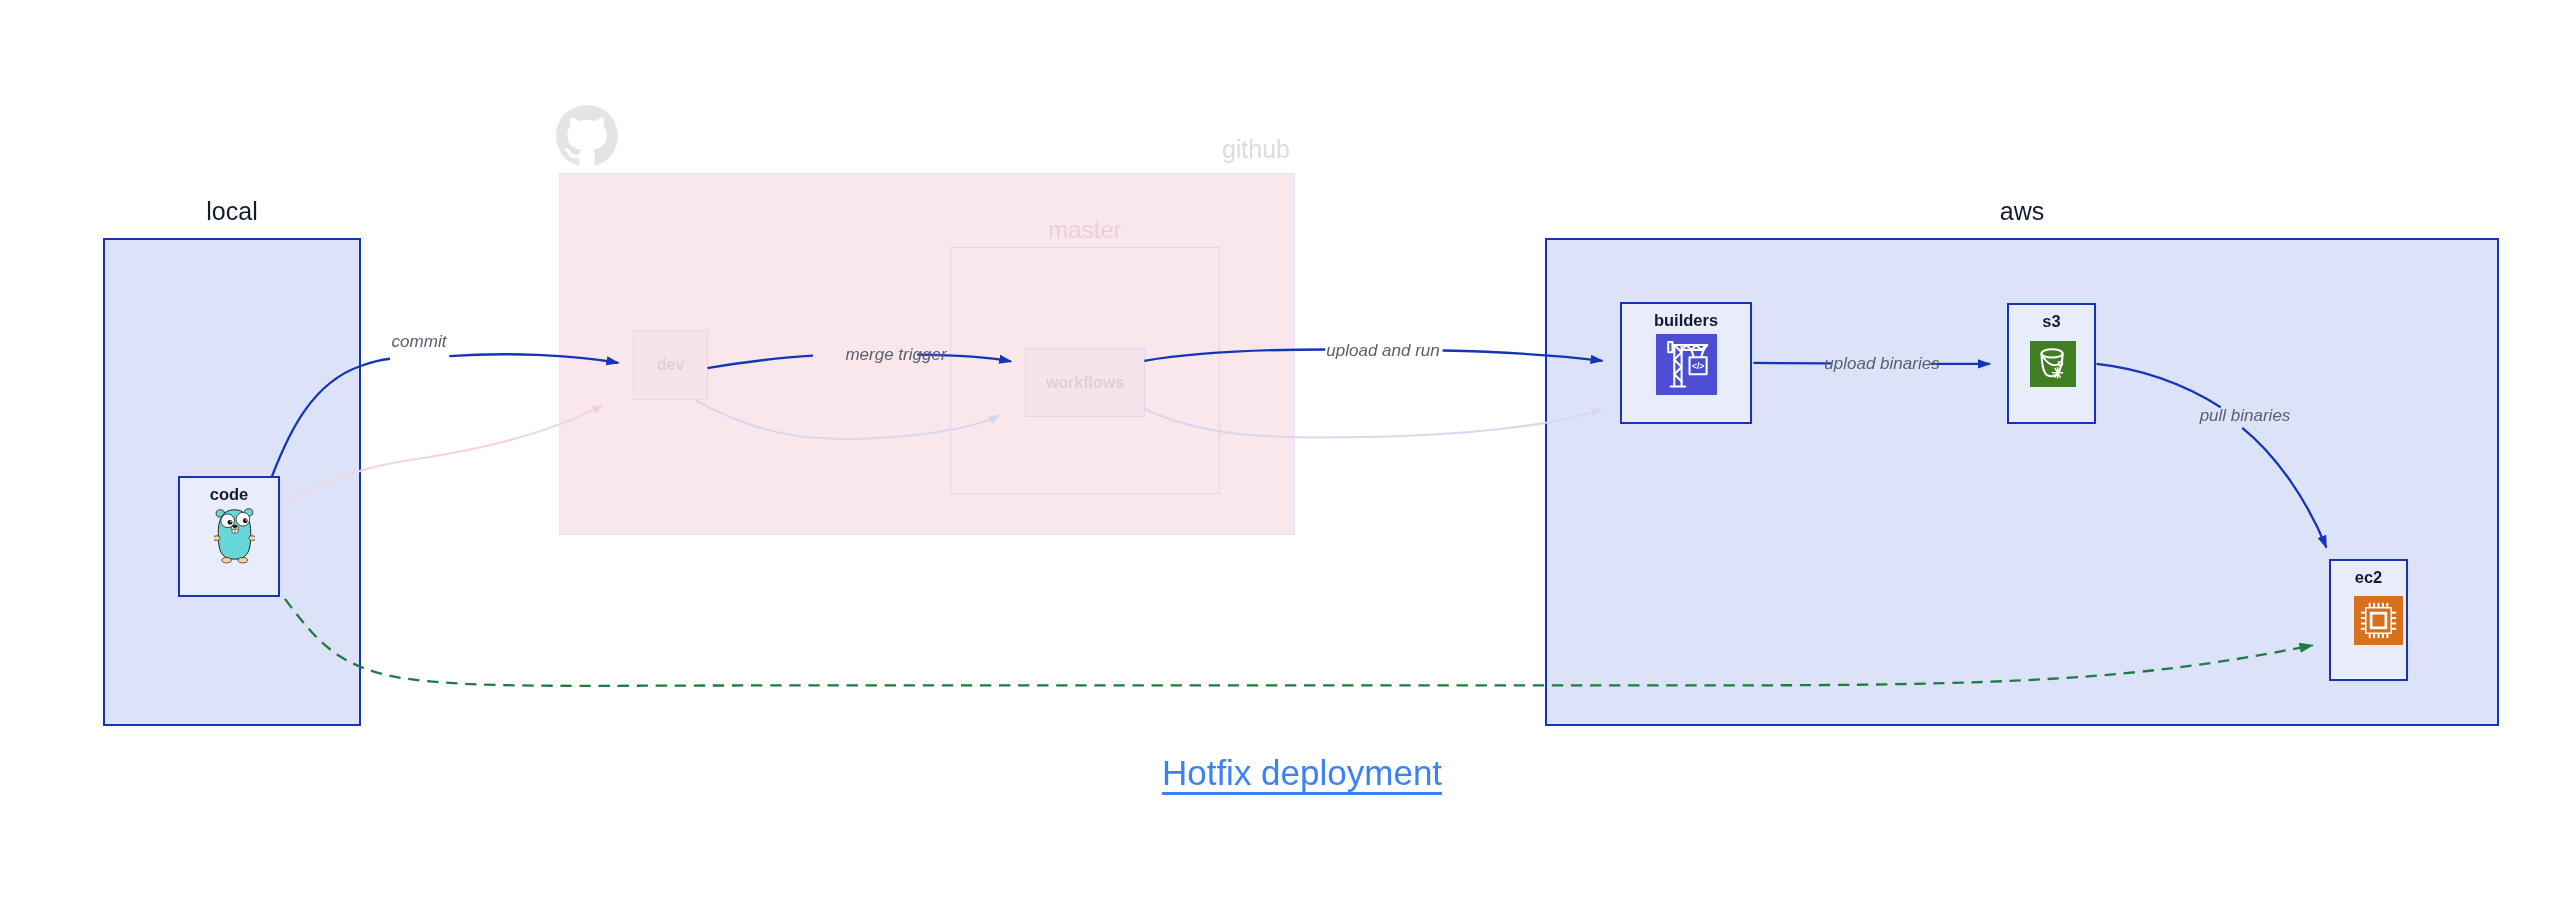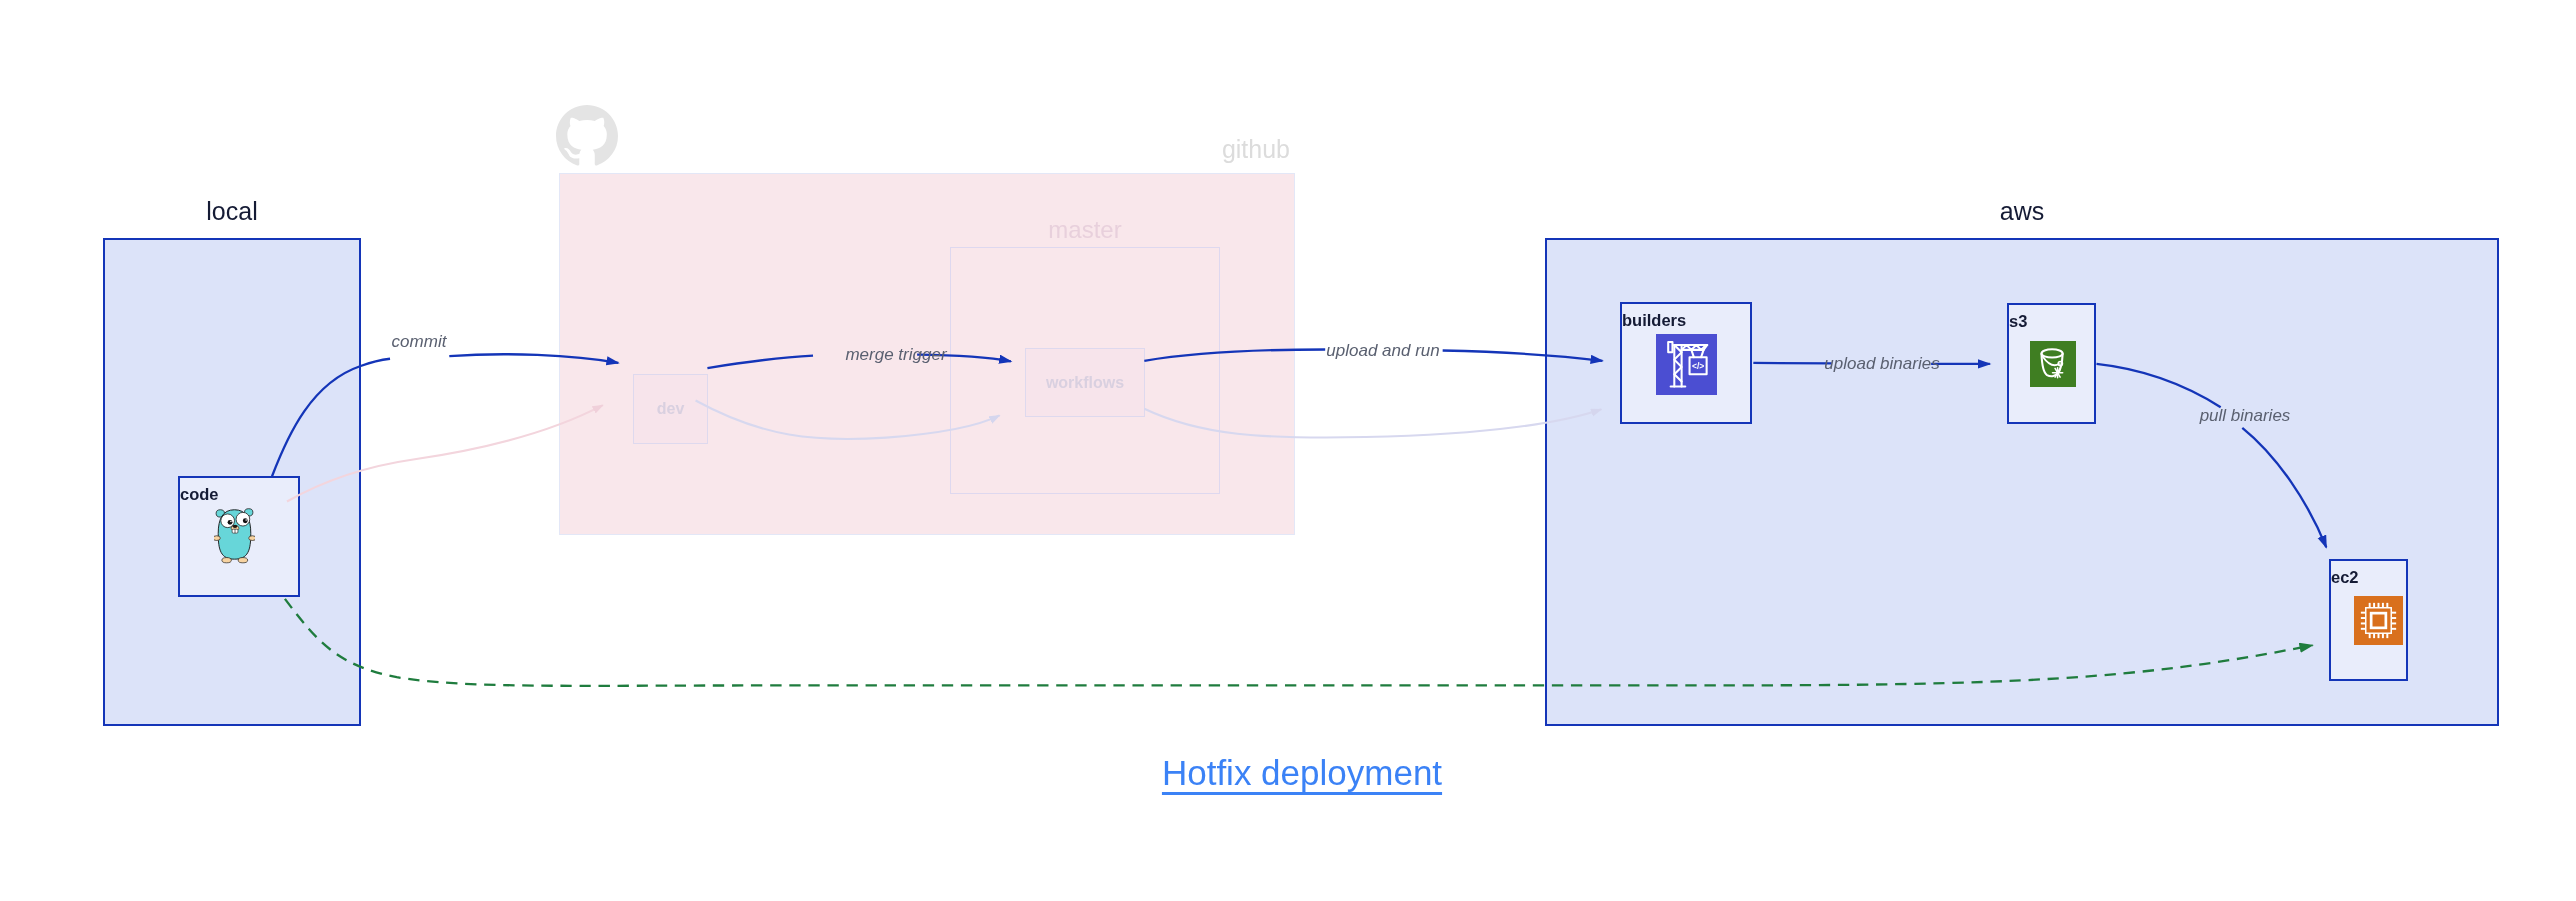--- a/index.html
+++ b/index.html
@@ -9,21 +9,21 @@
   .cluster{position:absolute;box-sizing:border-box;}
   .cluster-strong{background:#dce3f9;border:2.1px solid #1435b8;}
   .cluster-github{background:#f9e7eb;border:1.5px solid #e3e7f7;}
   .cluster-master{background:transparent;border:1.5px solid #ded8ef;}
   .cluster-title{position:absolute;text-align:center;font-size:25px;color:#151b35;}
   .cluster-title-faded-gh{color:#dcdcdc;text-align:right;}
   .cluster-title-faded-master{color:#e8d0dc;font-size:24px;}
   .node{position:absolute;box-sizing:border-box;background:#e9edfb;border:2.1px solid #1435b8;}
   .node-faded{position:absolute;box-sizing:border-box;background:#f7e4eb;border:1.5px solid #ded9ee;
               display:flex;align-items:center;justify-content:center;}
-  .node-label{position:absolute;left:0;right:0;top:7.2px;
+  .node-label{position:absolute;left:0;right:0;top:7.2px;text-align:center;
               font-size:16.5px;font-weight:bold;color:#151b35;}
   .node-label-faded{font-size:16px;font-weight:bold;color:#d9d0e0;text-align:center;}
   .node-icon{position:absolute;}
   .edge-label{position:absolute;transform:translate(-50%,-50%);font-size:17px;font-style:italic;
               color:#5a6070;white-space:nowrap;}
   .diagram-title{position:absolute;transform:translateX(-50%);font-size:35px;color:#3b82f6;
                  text-decoration:underline;text-decoration-thickness:3.1px;text-underline-offset:7.2px;
                  white-space:nowrap;}
   svg.edges{position:absolute;left:0;top:0;pointer-events:none;}
   .ep{fill:none;}
@@ -46,21 +46,21 @@
   <div class="cluster-title cluster-title-faded-gh" style="left:1141px;top:135px;width:149px;">github</div>
   <div class="cluster-title cluster-title-faded-master" style="left:950px;top:216px;width:270px;">master</div>
   <div class="cluster-title" style="left:1545px;top:197px;width:954px;">aws</div>
 
   <div class="abs" style="left:556px;top:105px;width:62px;height:62px;">
     <svg width="62" height="62" viewBox="0 0 16 16">
       <path fill="#e4e4e4" d="M8 0C3.58 0 0 3.58 0 8c0 3.54 2.29 6.53 5.47 7.59.4.07.55-.17.55-.38 0-.19-.01-.82-.01-1.49-2.01.37-2.53-.49-2.69-.94-.09-.23-.48-.94-.82-1.13-.28-.15-.68-.52-.01-.53.63-.01 1.08.58 1.23.82.72 1.21 1.87.87 2.33.66.07-.52.28-.87.51-1.07-1.78-.2-3.64-.89-3.64-3.95 0-.87.31-1.59.82-2.15-.08-.2-.36-1.02.08-2.12 0 0 .67-.21 2.2.82.64-.18 1.32-.27 2-.27.68 0 1.36.09 2 .27 1.53-1.04 2.2-.82 2.2-.82.44 1.1.16 1.92.08 2.12.51.56.82 1.27.82 2.15 0 3.07-1.87 3.75-3.65 3.95.29.25.54.73.54 1.48 0 1.07-.01 1.93-.01 2.2 0 .21.15.46.55.38A8.013 8.013 0 0 0 16 8c0-4.42-3.58-8-8-8z"></path>
     </svg>
   </div>
 
-  <div class="node" style="left:178px;top:476px;width:122px;height:121px;padding-left:28px;">
+  <div class="node" style="left:178px;top:476px;width:102px;height:121px;padding-left:28px;">
     <div class="node-label">code</div>
     <div class="node-icon" style="left:34px;top:29px;">
       <svg width="41" height="57" viewBox="0 0 78 104">
         <ellipse cx="12" cy="10" rx="8" ry="7" fill="#67d6d9" stroke="#1c1c1c" stroke-width="1.5"></ellipse>
         <ellipse cx="66" cy="8" rx="8" ry="7" fill="#67d6d9" stroke="#1c1c1c" stroke-width="1.5"></ellipse>
         <path d="M39,3 C17,3 8,20 8,48 C8,80 13,97 39,97 C65,97 70,80 70,48 C70,20 61,3 39,3 Z" fill="#67d6d9" stroke="#1c1c1c" stroke-width="1.8"></path>
         <ellipse cx="5" cy="57" rx="7" ry="4.5" fill="#f7d3a1" stroke="#1c1c1c" stroke-width="1.3"></ellipse>
         <ellipse cx="73" cy="57" rx="7" ry="4.5" fill="#f7d3a1" stroke="#1c1c1c" stroke-width="1.3"></ellipse>
         <ellipse cx="24" cy="99" rx="9" ry="5" fill="#f7d3a1" stroke="#1c1c1c" stroke-width="1.3"></ellipse>
         <ellipse cx="55" cy="99" rx="9" ry="5" fill="#f7d3a1" stroke="#1c1c1c" stroke-width="1.3"></ellipse>
@@ -71,21 +71,21 @@
         <circle cx="59.5" cy="24" r="4.6" fill="#111"></circle>
         <circle cx="61.2" cy="22.4" r="1.5" fill="#fff"></circle>
         <ellipse cx="40" cy="38" rx="7.5" ry="5" fill="#f7d3a1" stroke="#1c1c1c" stroke-width="1.2"></ellipse>
         <ellipse cx="40" cy="34.5" rx="4.6" ry="3" fill="#20160f"></ellipse>
         <rect x="34.5" y="40" width="11" height="7.5" rx="2" fill="#ffffff" stroke="#1c1c1c" stroke-width="1.2"></rect>
         <line x1="40" y1="40" x2="40" y2="47.5" stroke="#1c1c1c" stroke-width="1.2"></line>
       </svg>
     </div>
   </div>
 
-  <div class="node-faded" style="left:633px;top:330px;width:75px;height:70px;margin-top:44px;">
+  <div class="node-faded" style="left:633px;top:330px;width:75px;height:70px;">
     <div class="node-label-faded">dev</div>
   </div>
 
   <div class="node-faded" style="left:1025px;top:348px;width:120px;height:69px;">
     <div class="node-label-faded">workflows</div>
   </div>
 
   <div class="node" style="left:1620px;top:302px;width:132px;height:122px;">
     <div class="node-label">builders</div>
     <div class="node-icon" style="left:34px;top:30px;">

